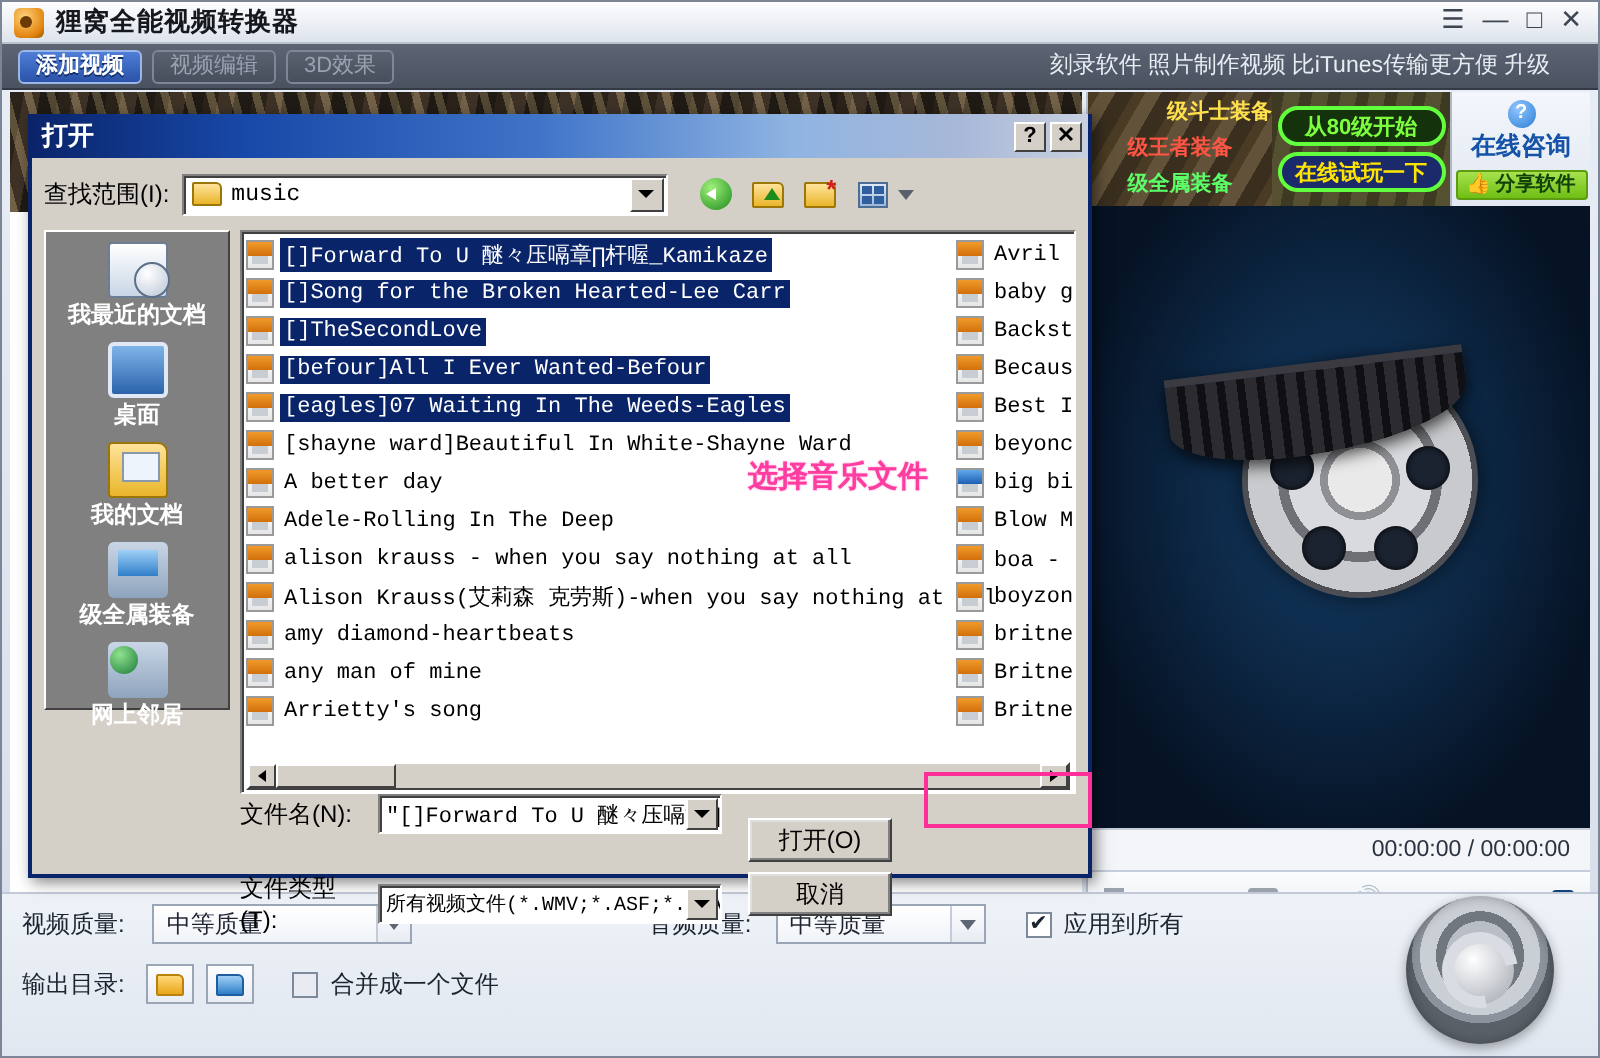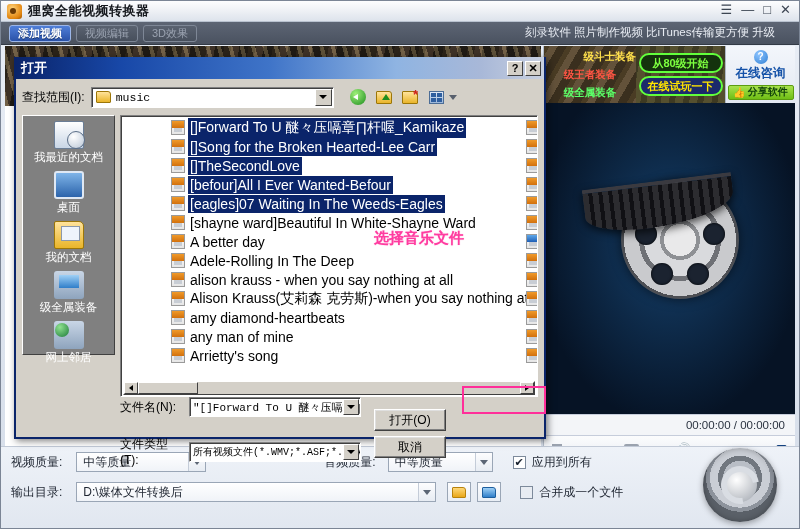--- a/index.html
+++ b/index.html
@@ -329,20 +329,21 @@
   .ni-new:after{content:"*";position:absolute;right:-1px;top:-5px;color:#d21f1f;font-size:13px;font-weight:bold;}
   .ni-view{width:15px;height:13px;background:linear-gradient(#dfe9f6,#9bb6d8);border:1px solid #4c6d96;display:grid;grid-template-columns:1fr 1fr;grid-template-rows:1fr 1fr;gap:1px;padding:1px;}
   .ni-view span{background:#2f5f9f;}
 
   
   .places{
     position:absolute;left:6px;top:36px;width:93px;height:240px;
     background:#808080;
     border:1px solid #fff;border-right-color:#404040;border-bottom-color:#404040;
     padding-top:5px;
+    font-weight:bold;
   }
   .place{
     display:flex;flex-direction:column;align-items:center;
     margin-bottom:6px;color:#fff;font-size:11.5px;
   }
   .place .pico{width:30px;height:28px;margin-bottom:1px;position:relative;}
   .pico.recent{background:linear-gradient(#ffffff,#c9d6e6);border:1px solid #6b7e96;border-radius:2px;}
   .pico.recent:after{content:"";position:absolute;right:-2px;bottom:-1px;width:16px;height:16px;border-radius:50%;background:radial-gradient(circle at 35% 30%,#fff,#b9c6d6);border:1px solid #5c6f88;}
   .pico.desktop{background:linear-gradient(#7fb4e8,#2b63ab);border:2px solid #dfe8f4;border-radius:3px;}
   .pico.mydocs{background:linear-gradient(#ffe39b,#e9b52a);border:1px solid #9c7608;border-radius:2px 5px 2px 2px;}
@@ -357,23 +358,22 @@
     position:absolute;left:104px;top:36px;right:6px;height:282px;
     background:#fff;
     border:1px solid #808080;border-right-color:#fff;border-bottom-color:#fff;
     box-shadow:inset 1px 1px 0 #404040;
     overflow:hidden;
   }
   .fl-inner{
     position:absolute;inset:2px 2px 15px 2px;
     display:flex;flex-direction:column;flex-wrap:wrap;
     align-content:flex-start;
-    font-family:Liberation Sans, sans-serif;
-    font-size:14px;
-    padding-left:48px;
+    font-family:Liberation Mono, monospace;
+    font-size:11px;
   }
   .fitem{
     height:19px;display:flex;align-items:center;gap:3px;
     padding-right:2px;white-space:nowrap;
     max-width:355px;
   }
   .fitem.sel .fname{background:#0a246a;color:#fff;}
   .fitem .fname{padding:1px 2px 1px 2px;color:#000;}
   .fico{
     width:14px;height:15px;flex:none;position:relative;
@@ -537,26 +537,20 @@
         <span class="arrow">
             <i></i>
           </span>
       </div>
       <div class="cb" style="margin-left:14px;">✔</div>
       <span class="blabel">应用到所有</span>
     </div>
 
     <div class="brow">
       <span class="blabel">输出目录:</span>
-      <div class="combo" style="width:360px;margin-left:8px;">
-        <span>D:\媒体文件转换后</span>
-        <span class="arrow">
-            <i></i>
-          </span>
-      </div>
       <div class="folderbtn" style="margin-left:5px;">
         <div class="fold-ico"></div>
       </div>
       <div class="folderbtn">
         <div class="fold-ico blue"></div>
       </div>
       <div class="cb off" style="margin-left:13px;"></div>
       <span class="blabel">合并成一个文件</span>
     </div>
 

